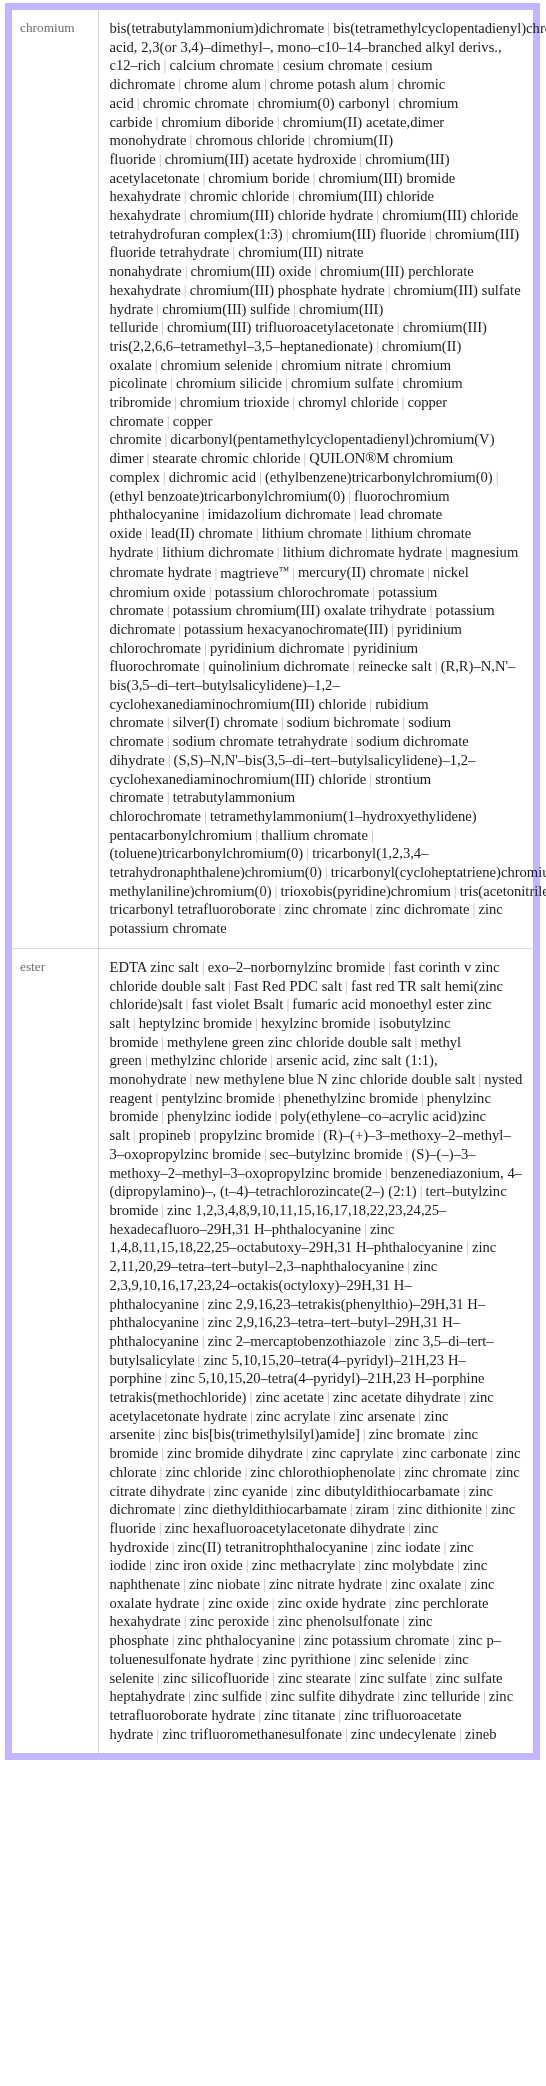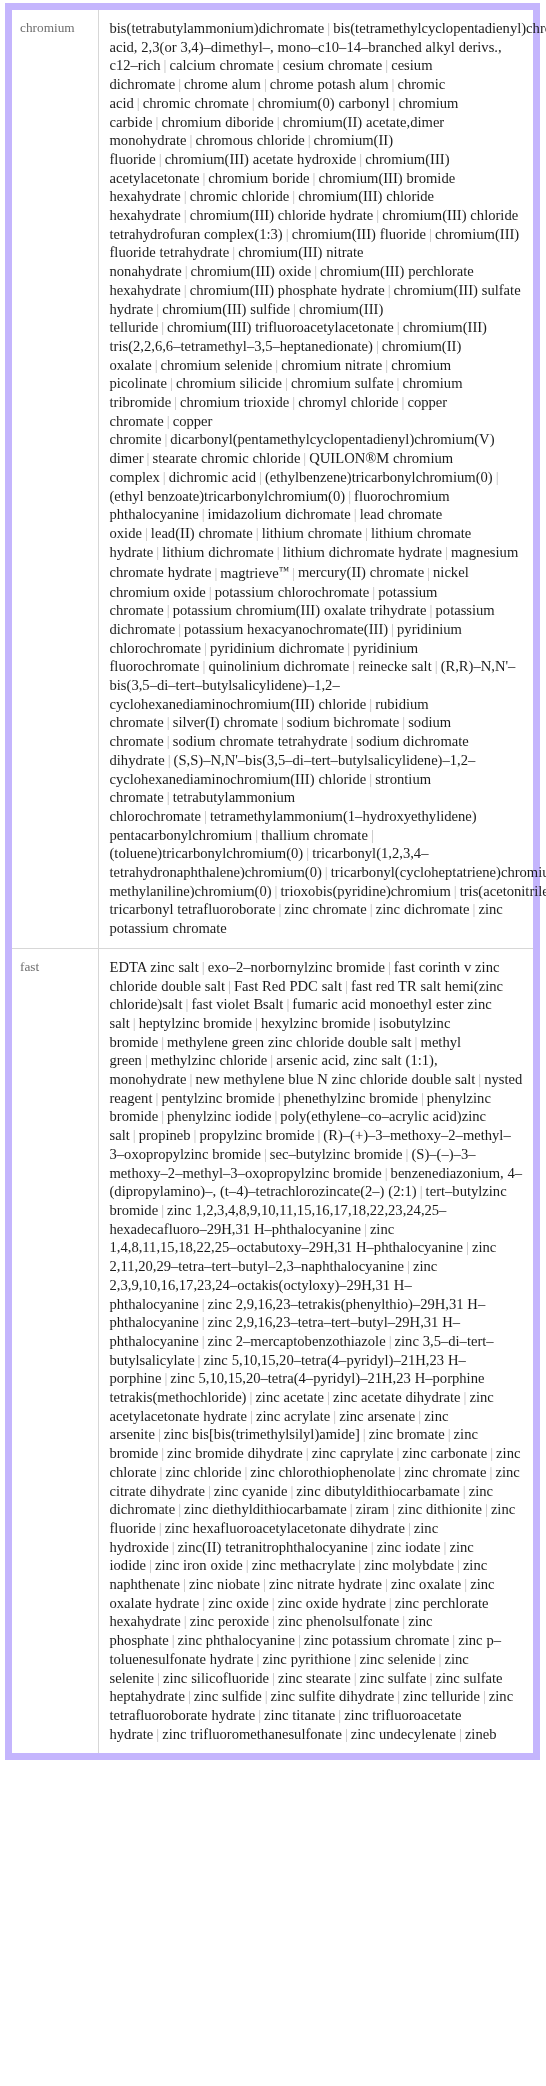--- a/index.html
+++ b/index.html
@@ -84,20 +84,20 @@
 <div class="page">
   <table class="prop-table">
     <tbody>
         <tr class="data-row">
           <td class="label-cell">chromium</td>
           <td class="values-cell">
             <span class="vlist"><span class="vitem">bis(tetrabutylammonium)dichromate</span><span class="sep">|</span><span class="vitem">bis(tetramethylcyclopentadienyl)chromium(II)</span><span class="vitem">benzenesulfonic acid, 2,3(or 3,4)–dimethyl–, mono–c10–14–branched alkyl derivs., c12–rich</span><span class="sep">|</span><span class="vitem">calcium chromate</span><span class="sep">|</span><span class="vitem">cesium chromate</span><span class="sep">|</span><span class="vitem">cesium dichromate</span><span class="sep">|</span><span class="vitem">chrome alum</span><span class="sep">|</span><span class="vitem">chrome potash alum</span><span class="sep">|</span><span class="vitem">chromic acid</span><span class="sep">|</span><span class="vitem">chromic chromate</span><span class="sep">|</span><span class="vitem">chromium(0) carbonyl</span><span class="sep">|</span><span class="vitem">chromium carbide</span><span class="sep">|</span><span class="vitem">chromium diboride</span><span class="sep">|</span><span class="vitem">chromium(II) acetate,dimer monohydrate</span><span class="sep">|</span><span class="vitem">chromous chloride</span><span class="sep">|</span><span class="vitem">chromium(II) fluoride</span><span class="sep">|</span><span class="vitem">chromium(III) acetate hydroxide</span><span class="sep">|</span><span class="vitem">chromium(III) acetylacetonate</span><span class="sep">|</span><span class="vitem">chromium boride</span><span class="sep">|</span><span class="vitem">chromium(III) bromide hexahydrate</span><span class="sep">|</span><span class="vitem">chromic chloride</span><span class="sep">|</span><span class="vitem">chromium(III) chloride hexahydrate</span><span class="sep">|</span><span class="vitem">chromium(III) chloride hydrate</span><span class="sep">|</span><span class="vitem">chromium(III) chloride tetrahydrofuran complex(1:3)</span><span class="sep">|</span><span class="vitem">chromium(III) fluoride</span><span class="sep">|</span><span class="vitem">chromium(III) fluoride tetrahydrate</span><span class="sep">|</span><span class="vitem">chromium(III) nitrate nonahydrate</span><span class="sep">|</span><span class="vitem">chromium(III) oxide</span><span class="sep">|</span><span class="vitem">chromium(III) perchlorate hexahydrate</span><span class="sep">|</span><span class="vitem">chromium(III) phosphate hydrate</span><span class="sep">|</span><span class="vitem">chromium(III) sulfate hydrate</span><span class="sep">|</span><span class="vitem">chromium(III) sulfide</span><span class="sep">|</span><span class="vitem">chromium(III) telluride</span><span class="sep">|</span><span class="vitem">chromium(III) trifluoroacetylacetonate</span><span class="sep">|</span><span class="vitem">chromium(III) tris(2,2,6,6–tetramethyl–3,5–heptanedionate)</span><span class="sep">|</span><span class="vitem">chromium(II) oxalate</span><span class="sep">|</span><span class="vitem">chromium selenide</span><span class="sep">|</span><span class="vitem">chromium nitrate</span><span class="sep">|</span><span class="vitem">chromium picolinate</span><span class="sep">|</span><span class="vitem">chromium silicide</span><span class="sep">|</span><span class="vitem">chromium sulfate</span><span class="sep">|</span><span class="vitem">chromium tribromide</span><span class="sep">|</span><span class="vitem">chromium trioxide</span><span class="sep">|</span><span class="vitem">chromyl chloride</span><span class="sep">|</span><span class="vitem">copper chromate</span><span class="sep">|</span><span class="vitem">copper chromite</span><span class="sep">|</span><span class="vitem">dicarbonyl(pentamethylcyclopentadienyl)chromium(V) dimer</span><span class="sep">|</span><span class="vitem">stearate chromic chloride</span><span class="sep">|</span><span class="vitem">QUILON®M chromium complex</span><span class="sep">|</span><span class="vitem">dichromic acid</span><span class="sep">|</span><span class="vitem">(ethylbenzene)tricarbonylchromium(0)</span><span class="sep">|</span><span class="vitem">(ethyl benzoate)tricarbonylchromium(0)</span><span class="sep">|</span><span class="vitem">fluorochromium phthalocyanine</span><span class="sep">|</span><span class="vitem">imidazolium dichromate</span><span class="sep">|</span><span class="vitem">lead chromate oxide</span><span class="sep">|</span><span class="vitem">lead(II) chromate</span><span class="sep">|</span><span class="vitem">lithium chromate</span><span class="sep">|</span><span class="vitem">lithium chromate hydrate</span><span class="sep">|</span><span class="vitem">lithium dichromate</span><span class="sep">|</span><span class="vitem">lithium dichromate hydrate</span><span class="sep">|</span><span class="vitem">magnesium chromate hydrate</span><span class="sep">|</span><span class="vitem">magtrieve<span class="tm">™</span></span><span class="sep">|</span><span class="vitem">mercury(II) chromate</span><span class="sep">|</span><span class="vitem">nickel chromium oxide</span><span class="sep">|</span><span class="vitem">potassium chlorochromate</span><span class="sep">|</span><span class="vitem">potassium chromate</span><span class="sep">|</span><span class="vitem">potassium chromium(III) oxalate trihydrate</span><span class="sep">|</span><span class="vitem">potassium dichromate</span><span class="sep">|</span><span class="vitem">potassium hexacyanochromate(III)</span><span class="sep">|</span><span class="vitem">pyridinium chlorochromate</span><span class="sep">|</span><span class="vitem">pyridinium dichromate</span><span class="sep">|</span><span class="vitem">pyridinium fluorochromate</span><span class="sep">|</span><span class="vitem">quinolinium dichromate</span><span class="sep">|</span><span class="vitem">reinecke salt</span><span class="sep">|</span><span class="vitem">(R,R)–N,N'–bis(3,5–di–tert–butylsalicylidene)–1,2–cyclohexanediaminochromium(III) chloride</span><span class="sep">|</span><span class="vitem">rubidium chromate</span><span class="sep">|</span><span class="vitem">silver(I) chromate</span><span class="sep">|</span><span class="vitem">sodium bichromate</span><span class="sep">|</span><span class="vitem">sodium chromate</span><span class="sep">|</span><span class="vitem">sodium chromate tetrahydrate</span><span class="sep">|</span><span class="vitem">sodium dichromate dihydrate</span><span class="sep">|</span><span class="vitem">(S,S)–N,N'–bis(3,5–di–tert–butylsalicylidene)–1,2–cyclohexanediaminochromium(III) chloride</span><span class="sep">|</span><span class="vitem">strontium chromate</span><span class="sep">|</span><span class="vitem">tetrabutylammonium chlorochromate</span><span class="sep">|</span><span class="vitem">tetramethylammonium(1–hydroxyethylidene) pentacarbonylchromium</span><span class="sep">|</span><span class="vitem">thallium chromate</span><span class="sep">|</span><span class="vitem">(toluene)tricarbonylchromium(0)</span><span class="sep">|</span><span class="vitem">tricarbonyl(1,2,3,4–tetrahydronaphthalene)chromium(0)</span><span class="sep">|</span><span class="vitem">tricarbonyl(cycloheptatriene)chromium(0)</span><span class="vitem">tricarbonyl(N–methylaniline)chromium(0)</span><span class="sep">|</span><span class="vitem">trioxobis(pyridine)chromium</span><span class="sep">|</span><span class="vitem">tris(acetonitrile)tricarbonylchromium(0)</span><span class="vitem">tropyliumchromium tricarbonyl tetrafluoroborate</span><span class="sep">|</span><span class="vitem">zinc chromate</span><span class="sep">|</span><span class="vitem">zinc dichromate</span><span class="sep">|</span><span class="vitem">zinc potassium chromate</span></span>
           </td>
         </tr>
         <tr class="data-row">
-          <td class="label-cell">fast</td>
+          <td class="label-cell">ester</td>
           <td class="values-cell">
             <span class="vlist"><span class="vitem">EDTA zinc salt</span><span class="sep">|</span><span class="vitem">exo–2–norbornylzinc bromide</span><span class="sep">|</span><span class="vitem">fast corinth v zinc chloride double salt</span><span class="sep">|</span><span class="vitem">Fast Red PDC salt</span><span class="sep">|</span><span class="vitem">fast red TR salt hemi(zinc chloride)salt</span><span class="sep">|</span><span class="vitem">fast violet Bsalt</span><span class="sep">|</span><span class="vitem">fumaric acid monoethyl ester zinc salt</span><span class="sep">|</span><span class="vitem">heptylzinc bromide</span><span class="sep">|</span><span class="vitem">hexylzinc bromide</span><span class="sep">|</span><span class="vitem">isobutylzinc bromide</span><span class="sep">|</span><span class="vitem">methylene green zinc chloride double salt</span><span class="sep">|</span><span class="vitem">methyl green</span><span class="sep">|</span><span class="vitem">methylzinc chloride</span><span class="sep">|</span><span class="vitem">arsenic acid, zinc salt (1:1), monohydrate</span><span class="sep">|</span><span class="vitem">new methylene blue N zinc chloride double salt</span><span class="sep">|</span><span class="vitem">nysted reagent</span><span class="sep">|</span><span class="vitem">pentylzinc bromide</span><span class="sep">|</span><span class="vitem">phenethylzinc bromide</span><span class="sep">|</span><span class="vitem">phenylzinc bromide</span><span class="sep">|</span><span class="vitem">phenylzinc iodide</span><span class="sep">|</span><span class="vitem">poly(ethylene–co–acrylic acid)zinc salt</span><span class="sep">|</span><span class="vitem">propineb</span><span class="sep">|</span><span class="vitem">propylzinc bromide</span><span class="sep">|</span><span class="vitem">(R)–(+)–3–methoxy–2–methyl–3–oxopropylzinc bromide</span><span class="sep">|</span><span class="vitem">sec–butylzinc bromide</span><span class="sep">|</span><span class="vitem">(S)–(–)–3–methoxy–2–methyl–3–oxopropylzinc bromide</span><span class="sep">|</span><span class="vitem">benzenediazonium, 4–(dipropylamino)–, (t–4)–tetrachlorozincate(2–) (2:1)</span><span class="sep">|</span><span class="vitem">tert–butylzinc bromide</span><span class="sep">|</span><span class="vitem">zinc 1,2,3,4,8,9,10,11,15,16,17,18,22,23,24,25–hexadecafluoro–29H,31 H–phthalocyanine</span><span class="sep">|</span><span class="vitem">zinc 1,4,8,11,15,18,22,25–octabutoxy–29H,31 H–phthalocyanine</span><span class="sep">|</span><span class="vitem">zinc 2,11,20,29–tetra–tert–butyl–2,3–naphthalocyanine</span><span class="sep">|</span><span class="vitem">zinc 2,3,9,10,16,17,23,24–octakis(octyloxy)–29H,31 H–phthalocyanine</span><span class="sep">|</span><span class="vitem">zinc 2,9,16,23–tetrakis(phenylthio)–29H,31 H–phthalocyanine</span><span class="sep">|</span><span class="vitem">zinc 2,9,16,23–tetra–tert–butyl–29H,31 H–phthalocyanine</span><span class="sep">|</span><span class="vitem">zinc 2–mercaptobenzothiazole</span><span class="sep">|</span><span class="vitem">zinc 3,5–di–tert–butylsalicylate</span><span class="sep">|</span><span class="vitem">zinc 5,10,15,20–tetra(4–pyridyl)–21H,23 H–porphine</span><span class="sep">|</span><span class="vitem">zinc 5,10,15,20–tetra(4–pyridyl)–21H,23 H–porphine tetrakis(methochloride)</span><span class="sep">|</span><span class="vitem">zinc acetate</span><span class="sep">|</span><span class="vitem">zinc acetate dihydrate</span><span class="sep">|</span><span class="vitem">zinc acetylacetonate hydrate</span><span class="sep">|</span><span class="vitem">zinc acrylate</span><span class="sep">|</span><span class="vitem">zinc arsenate</span><span class="sep">|</span><span class="vitem">zinc arsenite</span><span class="sep">|</span><span class="vitem">zinc bis[bis(trimethylsilyl)amide]</span><span class="sep">|</span><span class="vitem">zinc bromate</span><span class="sep">|</span><span class="vitem">zinc bromide</span><span class="sep">|</span><span class="vitem">zinc bromide dihydrate</span><span class="sep">|</span><span class="vitem">zinc caprylate</span><span class="sep">|</span><span class="vitem">zinc carbonate</span><span class="sep">|</span><span class="vitem">zinc chlorate</span><span class="sep">|</span><span class="vitem">zinc chloride</span><span class="sep">|</span><span class="vitem">zinc chlorothiophenolate</span><span class="sep">|</span><span class="vitem">zinc chromate</span><span class="sep">|</span><span class="vitem">zinc citrate dihydrate</span><span class="sep">|</span><span class="vitem">zinc cyanide</span><span class="sep">|</span><span class="vitem">zinc dibutyldithiocarbamate</span><span class="sep">|</span><span class="vitem">zinc dichromate</span><span class="sep">|</span><span class="vitem">zinc diethyldithiocarbamate</span><span class="sep">|</span><span class="vitem">ziram</span><span class="sep">|</span><span class="vitem">zinc dithionite</span><span class="sep">|</span><span class="vitem">zinc fluoride</span><span class="sep">|</span><span class="vitem">zinc hexafluoroacetylacetonate dihydrate</span><span class="sep">|</span><span class="vitem">zinc hydroxide</span><span class="sep">|</span><span class="vitem">zinc(II) tetranitrophthalocyanine</span><span class="sep">|</span><span class="vitem">zinc iodate</span><span class="sep">|</span><span class="vitem">zinc iodide</span><span class="sep">|</span><span class="vitem">zinc iron oxide</span><span class="sep">|</span><span class="vitem">zinc methacrylate</span><span class="sep">|</span><span class="vitem">zinc molybdate</span><span class="sep">|</span><span class="vitem">zinc naphthenate</span><span class="sep">|</span><span class="vitem">zinc niobate</span><span class="sep">|</span><span class="vitem">zinc nitrate hydrate</span><span class="sep">|</span><span class="vitem">zinc oxalate</span><span class="sep">|</span><span class="vitem">zinc oxalate hydrate</span><span class="sep">|</span><span class="vitem">zinc oxide</span><span class="sep">|</span><span class="vitem">zinc oxide hydrate</span><span class="sep">|</span><span class="vitem">zinc perchlorate hexahydrate</span><span class="sep">|</span><span class="vitem">zinc peroxide</span><span class="sep">|</span><span class="vitem">zinc phenolsulfonate</span><span class="sep">|</span><span class="vitem">zinc phosphate</span><span class="sep">|</span><span class="vitem">zinc phthalocyanine</span><span class="sep">|</span><span class="vitem">zinc potassium chromate</span><span class="sep">|</span><span class="vitem">zinc p–toluenesulfonate hydrate</span><span class="sep">|</span><span class="vitem">zinc pyrithione</span><span class="sep">|</span><span class="vitem">zinc selenide</span><span class="sep">|</span><span class="vitem">zinc selenite</span><span class="sep">|</span><span class="vitem">zinc silicofluoride</span><span class="sep">|</span><span class="vitem">zinc stearate</span><span class="sep">|</span><span class="vitem">zinc sulfate</span><span class="sep">|</span><span class="vitem">zinc sulfate heptahydrate</span><span class="sep">|</span><span class="vitem">zinc sulfide</span><span class="sep">|</span><span class="vitem">zinc sulfite dihydrate</span><span class="sep">|</span><span class="vitem">zinc telluride</span><span class="sep">|</span><span class="vitem">zinc tetrafluoroborate hydrate</span><span class="sep">|</span><span class="vitem">zinc titanate</span><span class="sep">|</span><span class="vitem">zinc trifluoroacetate hydrate</span><span class="sep">|</span><span class="vitem">zinc trifluoromethanesulfonate</span><span class="sep">|</span><span class="vitem">zinc undecylenate</span><span class="sep">|</span><span class="vitem">zineb</span></span>
           </td>
         </tr>
       </tbody>
   </table>
 </div>
 
 </body></html>

